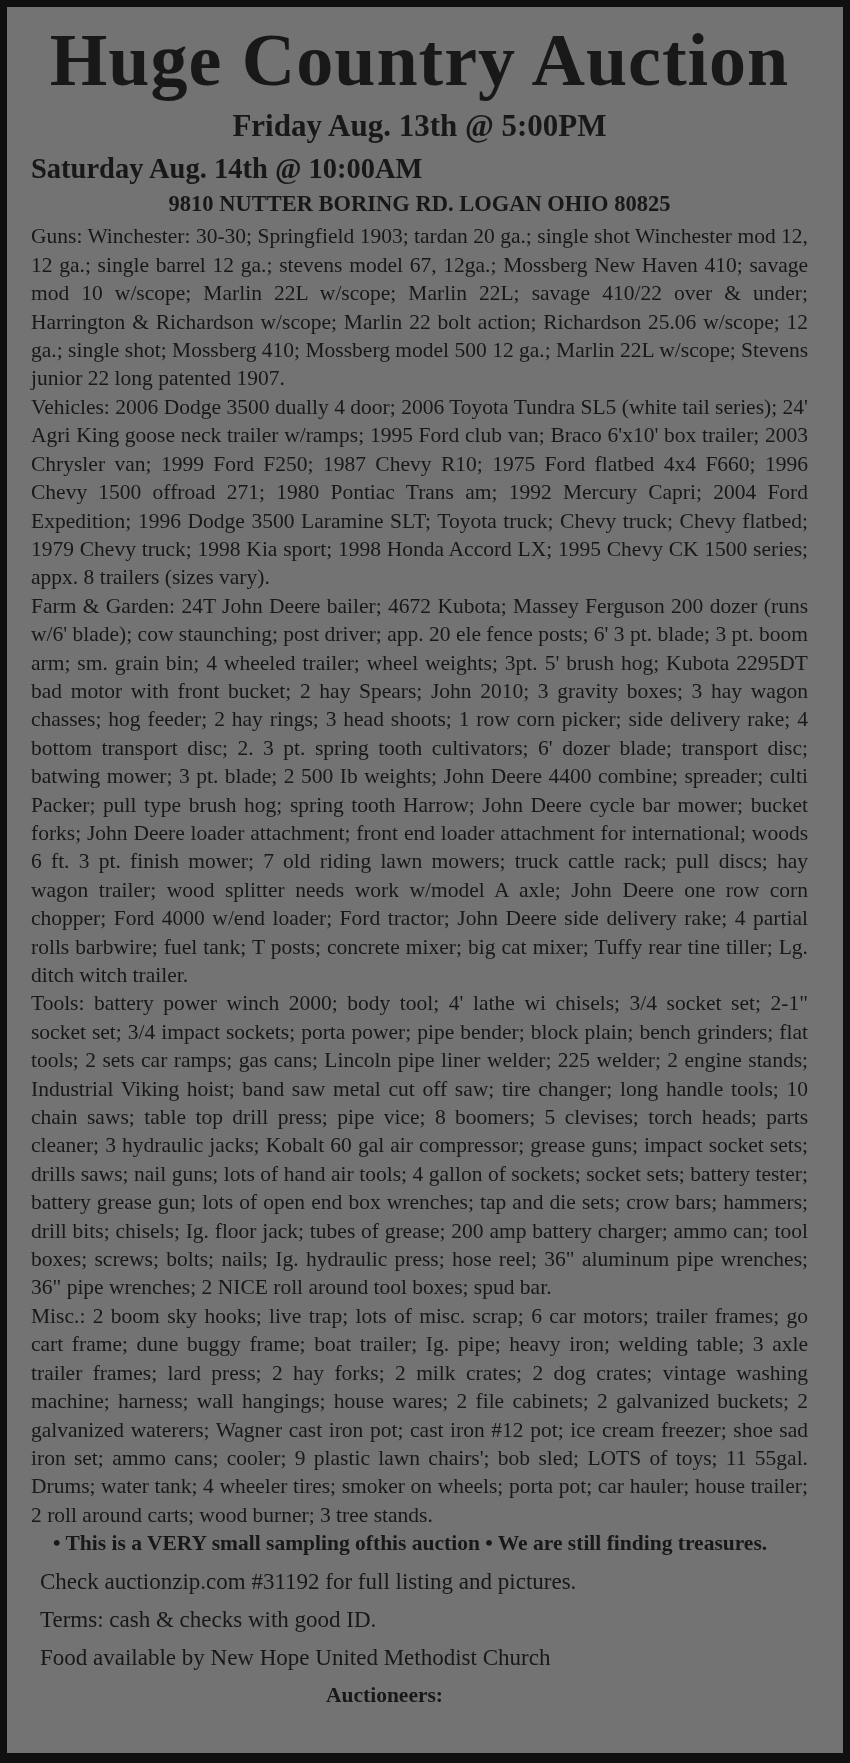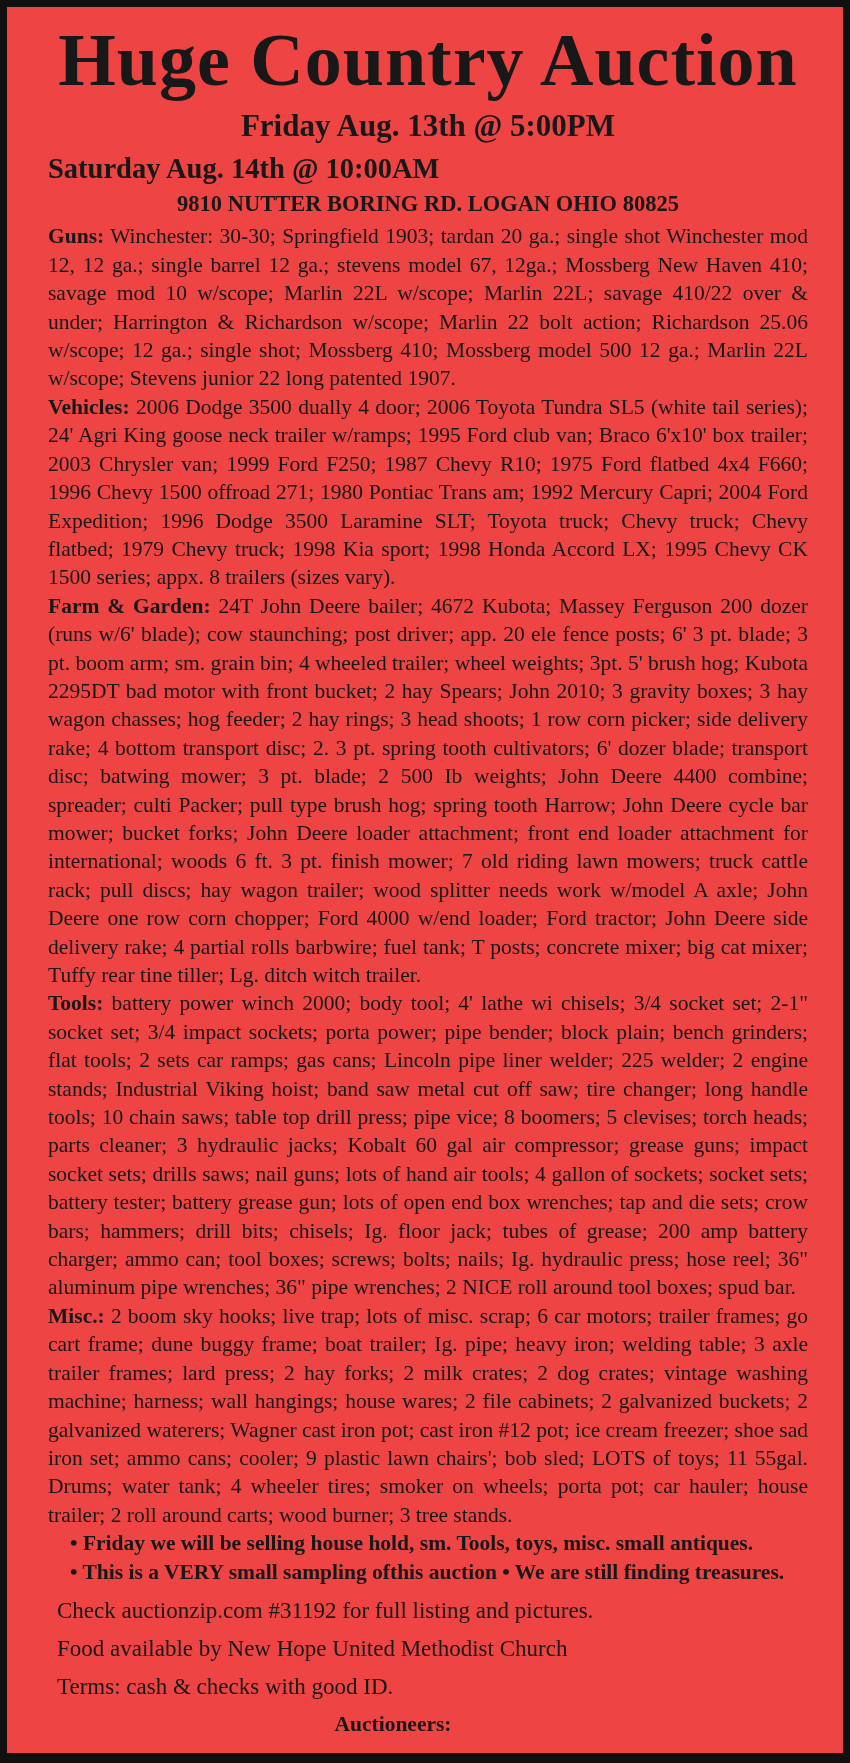--- a/index.html
+++ b/index.html
@@ -6,24 +6,24 @@
     margin: 0;
     padding: 0;
     background: #f6f6f4;
   }
   .flyer {
     position: relative;
     width: 850px;
     height: 1763px;
     box-sizing: border-box;
     margin: 0 auto;
-    background: #ef4444;
+    background: #737373;
     border: 7px solid #101010;
     border-bottom-width: 10px;
-    padding: 6px 35px 0 41px;
+    padding: 6px 35px 0 24px;
     font-family: "Liberation Serif", "DejaVu Serif", serif;
     color: #181818;
     overflow: hidden;
   }
   .title {
     margin: 8px 0 0 0;
     font-size: 74px;
     line-height: 1.06;
     font-weight: bold;
     text-align: center;
@@ -46,21 +46,21 @@
     font-size: 22.5px;
     font-weight: bold;
     text-align: center;
   }
   .body-text {
     margin: 0;
     font-size: 21.5px;
     line-height: 28.4px;
     text-align: justify;
   }
-  .lead-label { font-weight: bold; }
+  .lead-label { font-weight: normal; }
   .estate-name { font-weight: bold; }
   .bullet-line {
     margin: 0;
     padding-left: 22px;
     font-size: 21.5px;
     line-height: 29px;
     font-weight: bold;
   }
   .note-line {
     margin: 9px;
@@ -92,25 +92,24 @@
   <p class="body-text"><b class="lead-label">Guns:</b> <span>Winchester: 30-30; Springfield 1903; tardan 20 ga.; single shot Winchester mod 12, 12 ga.; single barrel 12 ga.; stevens model 67, 12ga.; Mossberg New Haven 410; savage mod 10 w/scope; Marlin 22L w/scope; Marlin 22L; savage 410/22 over &amp; under; Harrington &amp; Richardson w/scope; Marlin 22 bolt action; Richardson 25.06 w/scope; 12 ga.; single shot; Mossberg 410; Mossberg model 500 12 ga.; Marlin 22L w/scope; Stevens junior 22 long patented 1907.</span></p>
 
   <p class="body-text"><b class="lead-label">Vehicles:</b> <span>2006 Dodge 3500 dually 4 door; 2006 Toyota Tundra SL5 (white tail series); 24' Agri King goose neck trailer w/ramps; 1995 Ford club van; Braco 6'x10' box trailer; 2003 Chrysler van; 1999 Ford F250; 1987 Chevy R10; 1975 Ford flatbed 4x4 F660; 1996 Chevy 1500 offroad 271; 1980 Pontiac Trans am; 1992 Mercury Capri; 2004 Ford Expedition; 1996 Dodge 3500 Laramine SLT; Toyota truck; Chevy truck; Chevy flatbed; 1979 Chevy truck; 1998 Kia sport; 1998 Honda Accord LX; 1995 Chevy CK 1500 series; appx. 8 trailers (sizes vary).</span></p>
 
   <p class="body-text"><b class="lead-label">Farm &amp; Garden:</b> <span>24T John Deere bailer; 4672 Kubota; Massey Ferguson 200 dozer (runs w/6' blade); cow staunching; post driver; app. 20 ele fence posts; 6' 3 pt. blade; 3 pt. boom arm; sm. grain bin; 4 wheeled trailer; wheel weights; 3pt. 5' brush hog; Kubota 2295DT bad motor with front bucket; 2 hay Spears; John 2010; 3 gravity boxes; 3 hay wagon chasses; hog feeder; 2 hay rings; 3 head shoots; 1 row corn picker; side delivery rake; 4 bottom transport disc; 2. 3 pt. spring tooth cultivators; 6' dozer blade; transport disc; batwing mower; 3 pt. blade; 2 500 Ib weights; John Deere 4400 combine; spreader; culti Packer; pull type brush hog; spring tooth Harrow; John Deere cycle bar mower; bucket forks; John Deere loader attachment; front end loader attachment for international; woods 6 ft. 3 pt. finish mower; 7 old riding lawn mowers; truck cattle rack; pull discs; hay wagon trailer; wood splitter needs work w/model A axle; John Deere one row corn chopper; Ford 4000 w/end loader; Ford tractor; John Deere side delivery rake; 4 partial rolls barbwire; fuel tank; T posts; concrete mixer; big cat mixer; Tuffy rear tine tiller; Lg. ditch witch trailer.</span></p>
 
   <p class="body-text"><b class="lead-label">Tools:</b> <span>battery power winch 2000; body tool; 4' lathe wi chisels; 3/4 socket set; 2-1" socket set; 3/4 impact sockets; porta power; pipe bender; block plain; bench grinders; flat tools; 2 sets car ramps; gas cans; Lincoln pipe liner welder; 225 welder; 2 engine stands; Industrial Viking hoist; band saw metal cut off saw; tire changer; long handle tools; 10 chain saws; table top drill press; pipe vice; 8 boomers; 5 clevises; torch heads; parts cleaner; 3 hydraulic jacks; Kobalt 60 gal air compressor; grease guns; impact socket sets; drills saws; nail guns; lots of hand air tools; 4 gallon of sockets; socket sets; battery tester; battery grease gun; lots of open end box wrenches; tap and die sets; crow bars; hammers; drill bits; chisels; Ig. floor jack; tubes of grease; 200 amp battery charger; ammo can; tool boxes; screws; bolts; nails; Ig. hydraulic press; hose reel; 36" aluminum pipe wrenches; 36" pipe wrenches; 2 NICE roll around tool boxes; spud bar.</span></p>
 
   <p class="body-text"><b class="lead-label">Misc.:</b> <span>2 boom sky hooks; live trap; lots of misc. scrap; 6 car motors; trailer frames; go cart frame; dune buggy frame; boat trailer; Ig. pipe; heavy iron; welding table; 3 axle trailer frames; lard press; 2 hay forks; 2 milk crates; 2 dog crates; vintage washing machine; harness; wall hangings; house wares; 2 file cabinets; 2 galvanized buckets; 2 galvanized waterers; Wagner cast iron pot; cast iron #12 pot; ice cream freezer; shoe sad iron set; ammo cans; cooler; 9 plastic lawn chairs'; bob sled; LOTS of toys; 11 55gal. Drums; water tank; 4 wheeler tires; smoker on wheels; porta pot; car hauler; house trailer; 2 roll around carts; wood burner; 3 tree stands.</span></p>
 
-  <p class="bullet-line">• Friday we will be selling house hold, sm. Tools, toys, misc. small antiques.</p>
   <p class="bullet-line">• This is a VERY small sampling ofthis auction • We are still finding treasures.</p>
 
   <p class="note-line">Check auctionzip.com #31192 for full listing and pictures.</p>
+  <p class="note-line">Terms: cash &amp; checks with good ID.</p>
   <p class="note-line">Food available by New Hope United Methodist Church</p>
-  <p class="note-line">Terms: cash &amp; checks with good ID.</p>
 
   <div class="auctioneers">
     <div>Auctioneers:</div>
 
   </div>
 
 </div>
 
 </body></html>

